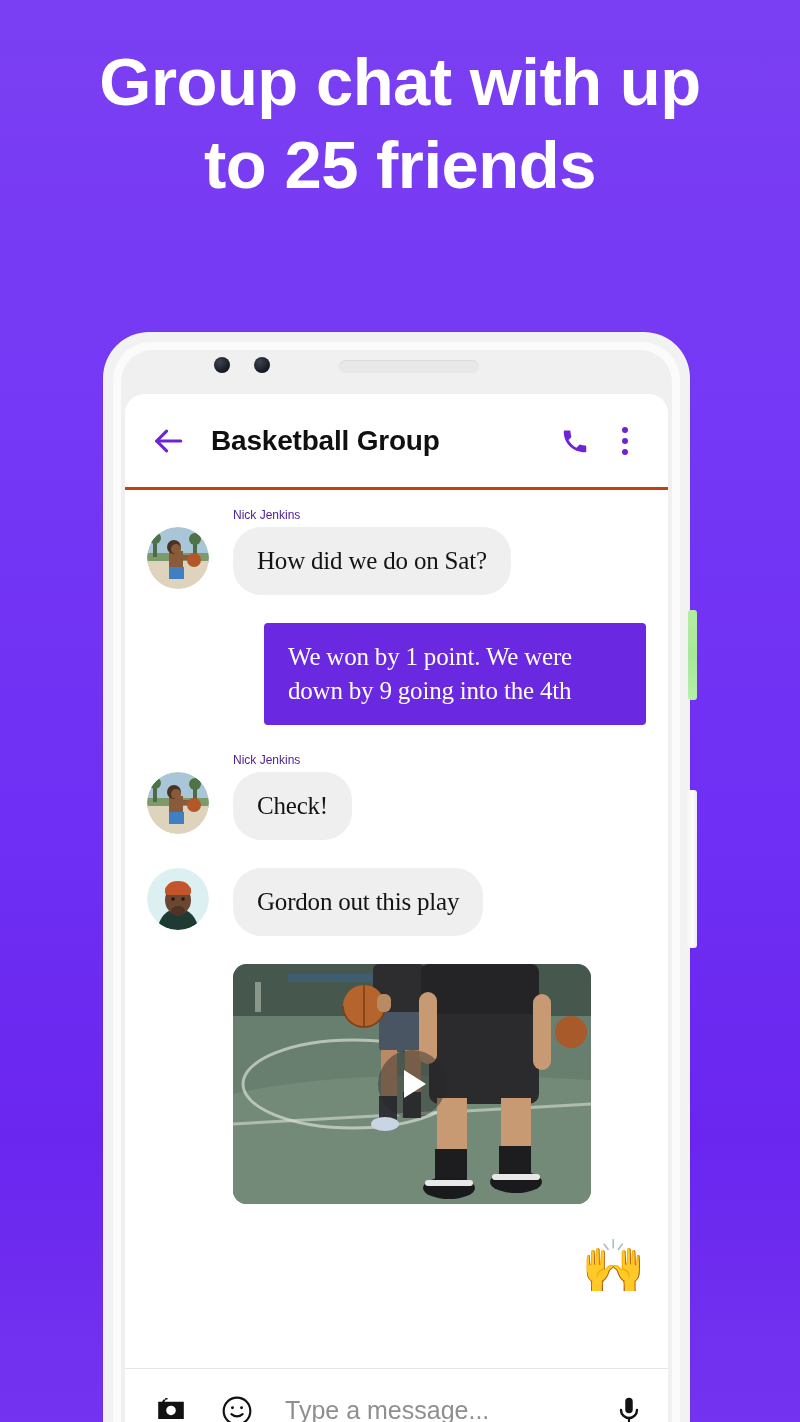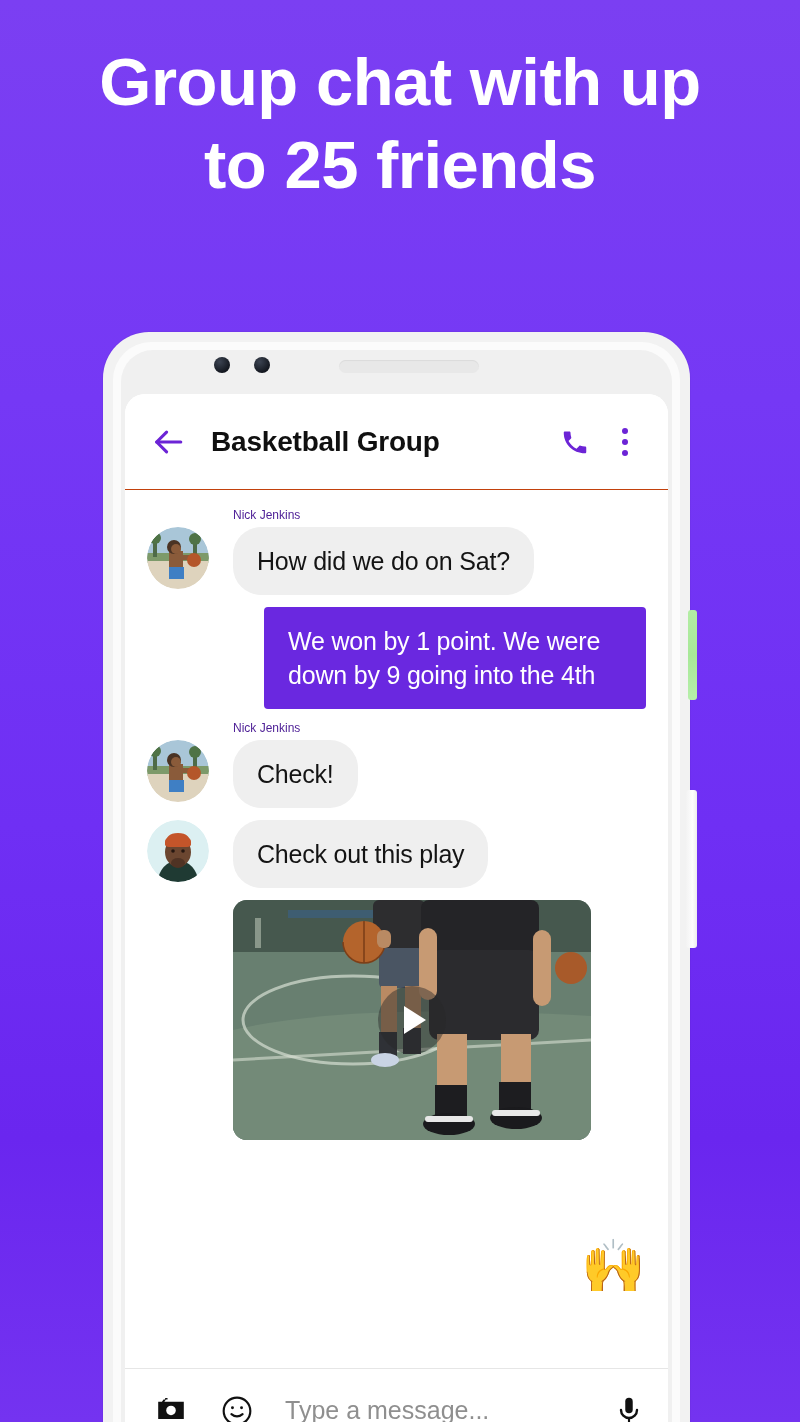--- a/index.html
+++ b/index.html
@@ -122,21 +122,21 @@
   }
 
   
   .appbar {
     height: 96px;
     flex: 0 0 96px;
     display: flex;
     align-items: center;
     padding: 0 22px 0 24px;
     background: #fff;
-    border-bottom: 1px solid #c2410c;
+    border-bottom: 3px solid #c2410c;
   }
   .back-arrow {
     width: 38px; height: 38px;
     flex: 0 0 38px;
     display: flex; align-items: center; justify-content: center;
   }
   .appbar-title {
     flex: 1 1 auto;
     font-size: 28px;
     font-weight: bold;
@@ -174,21 +174,22 @@
   .msg-group { margin-bottom: 6px; }
   .sender {
     font-size: 12px;
     color: #4c1d95;
     margin-left: 86px;
     margin-bottom: 5px;
   }
   .row {
     display: flex;
     align-items: flex-start;
-    margin-bottom: 12px;
+    margin-bottom: 28px;
+    font-family: Liberation Serif, serif;
   }
   .row.out { justify-content: flex-end; }
 
   .avatar {
     width: 62px; height: 62px;
     flex: 0 0 62px;
     border-radius: 50%;
     overflow: hidden;
     margin-right: 24px;
     position: relative;
@@ -406,21 +407,21 @@
                 <path d="M10 62 q4 -20 21 -22 q17 2 21 22 z" fill="#1f3a33"></path>
                 <ellipse cx="31" cy="32" rx="13" ry="15" fill="#6b4630"></ellipse>
                 <path d="M18 26 q0 -13 13 -13 q13 0 13 13 q-3 -5 -13 -5 q-10 0 -13 5 z" fill="#c4552a"></path>
                 <rect x="18" y="18" width="26" height="9" rx="4" fill="#c4552a"></rect>
                 <ellipse cx="31" cy="43" rx="7" ry="5" fill="#503324"></ellipse>
                 <circle cx="26" cy="31" r="1.8" fill="#261710"></circle>
                 <circle cx="36" cy="31" r="1.8" fill="#261710"></circle>
               </g>
             </svg>
           </div>
-          <div class="bubble in">Check out this play</div>
+          <div class="bubble in">Gordon out this play</div>
         </div>
       </div>
 
       <div class="video-wrap">
         <svg class="video-thumb" viewBox="0 0 358 240" preserveAspectRatio="xMidYMid slice">
           <rect x="0" y="0" width="358" height="240" fill="#5e7568"></rect>
           <rect x="0" y="0" width="358" height="60" fill="#46584e"></rect>
           <rect x="0" y="52" width="358" height="188" fill="#687f70"></rect>
           <path d="M0 130 q120 -28 358 -14 L358 240 L0 240 Z" fill="#738a78"></path>
           <ellipse cx="120" cy="120" rx="110" ry="44" fill="none" stroke="#cfd8cc" stroke-width="3" opacity="0.75"></ellipse>

